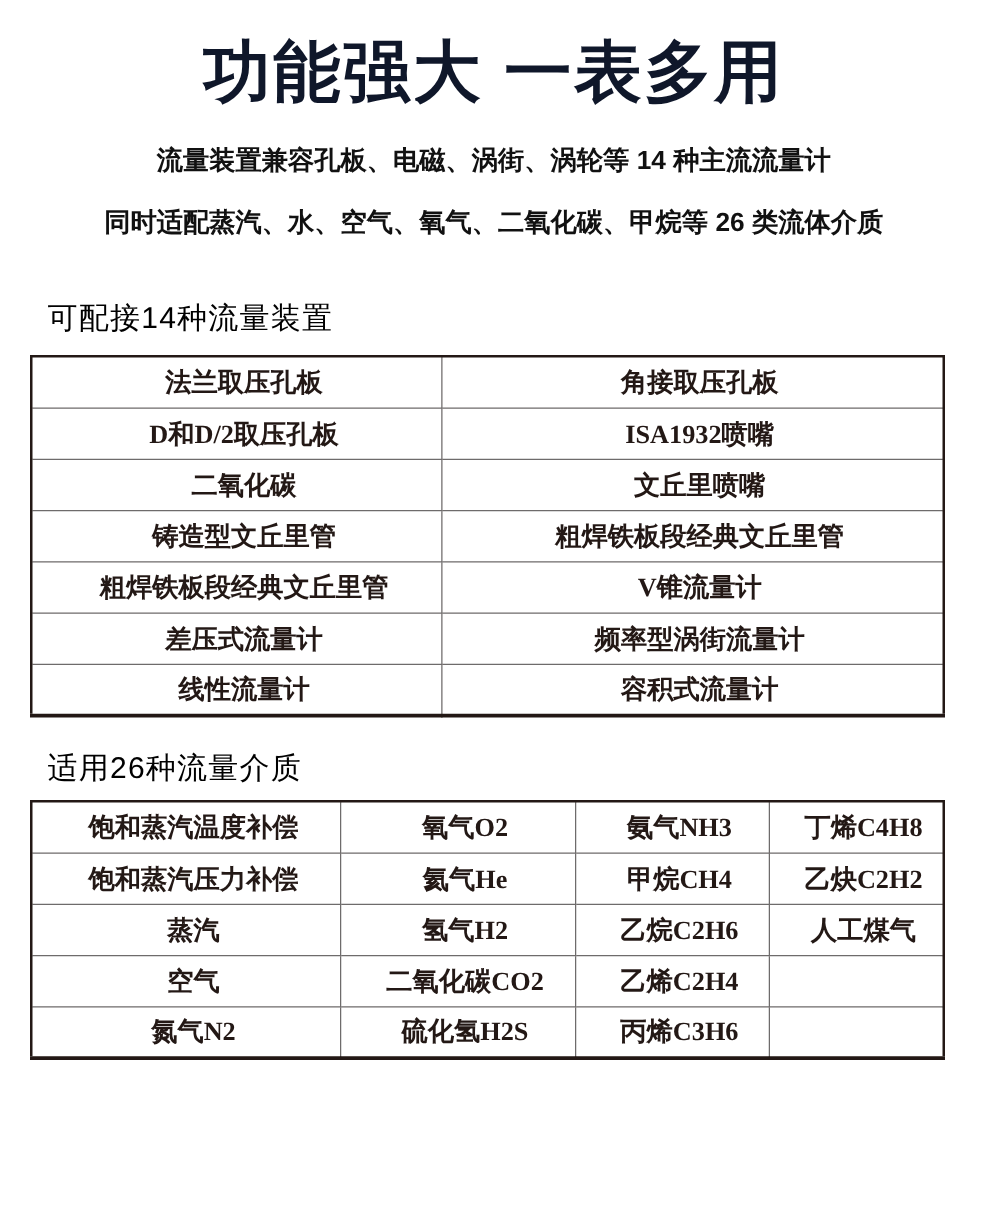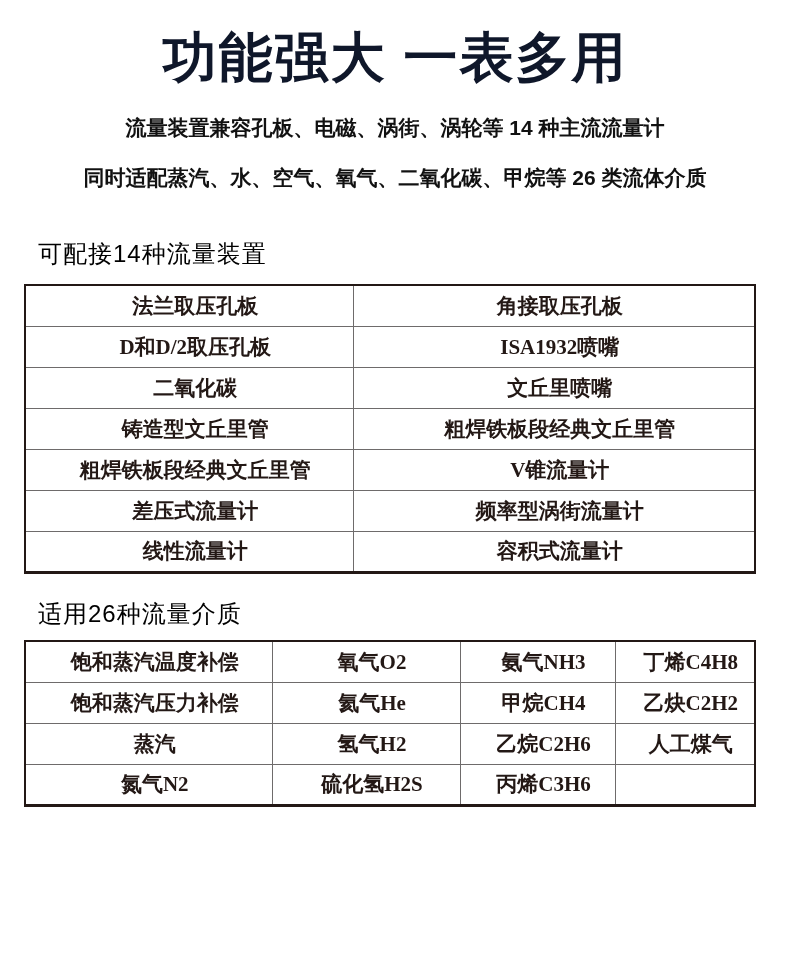--- a/index.html
+++ b/index.html
@@ -148,19 +148,25 @@
       <td>甲烷CH4</td>
       <td>乙炔C2H2</td>
     </tr>
     <tr>
       <td>蒸汽</td>
       <td>氢气H2</td>
       <td>乙烷C2H6</td>
       <td>人工煤气</td>
     </tr>
     <tr>
+      <td>空气</td>
+      <td>二氧化碳CO2</td>
+      <td>乙烯C2H4</td>
+      <td></td>
+    </tr>
+    <tr>
       <td>氮气N2</td>
       <td>硫化氢H2S</td>
       <td>丙烯C3H6</td>
       <td></td>
     </tr>
   </tbody>
 </table>
 
 </body></html>

